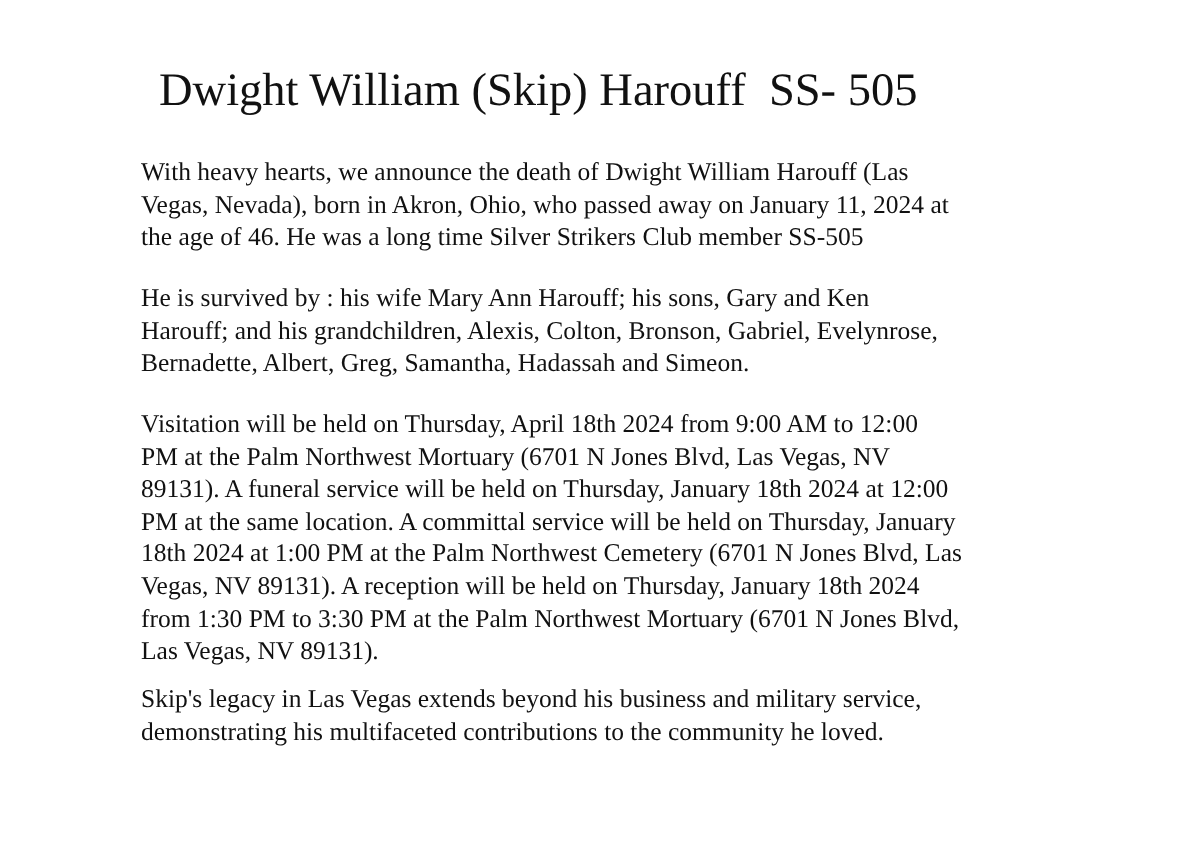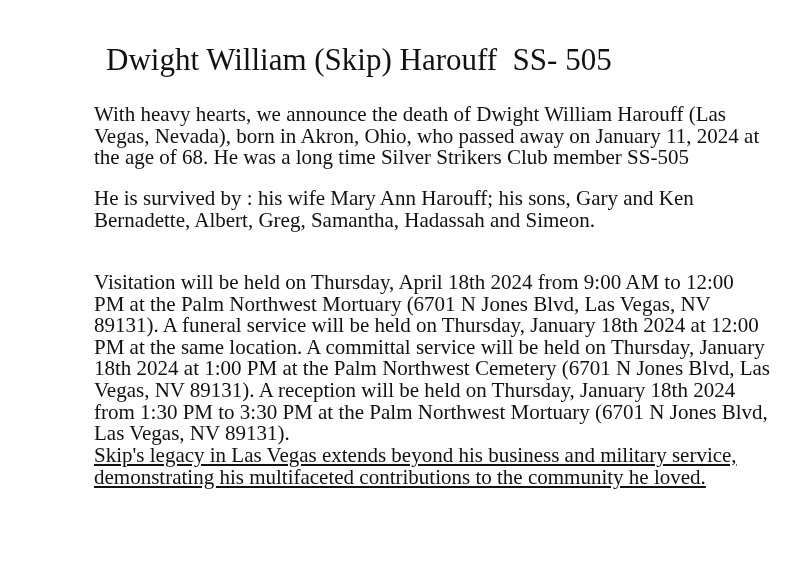--- a/index.html
+++ b/index.html
@@ -29,53 +29,54 @@
       font-weight: normal;
       font-size: 31px;
       line-height: 40px;
       white-space: pre;
       letter-spacing: 0px;
     }
     .para {
       position: absolute;
       left: 0;
       margin: 0;
-      font-size: 21px;
+      font-size: 17px;
       line-height: 21.6px;
     }
     .para .line {
       display: block;
       white-space: pre;
     }
   </style>
 </head>
 <body>
 
 <div class="page">
   <h1 class="title">Dwight William (Skip) Harouff  SS- 505</h1>
 
   <p class="para" style="top:104px;">
     <span class="line">With heavy hearts, we announce the death of Dwight William Harouff (Las</span>
     <span class="line">Vegas, Nevada), born in Akron, Ohio, who passed away on January 11, 2024 at</span>
-    <span class="line">the age of 68. He was a long time Silver Strikers Club member SS-505</span>
+    <span class="line">the age of 46. He was a long time Silver Strikers Club member SS-505</span>
   </p>
 
   <p class="para" style="top:188px;">
     <span class="line">He is survived by : his wife Mary Ann Harouff; his sons, Gary and Ken</span>
+    <span class="line">Harouff; and his grandchildren, Alexis, Colton, Bronson, Gabriel, Evelynrose,</span>
     <span class="line">Bernadette, Albert, Greg, Samantha, Hadassah and Simeon.</span>
   </p>
 
   <p class="para" style="top:272px;">
     <span class="line">Visitation will be held on Thursday, April 18th 2024 from 9:00 AM to 12:00</span>
     <span class="line">PM at the Palm Northwest Mortuary (6701 N Jones Blvd, Las Vegas, NV</span>
     <span class="line">89131). A funeral service will be held on Thursday, January 18th 2024 at 12:00</span>
     <span class="line">PM at the same location. A committal service will be held on Thursday, January</span>
     <span class="line">18th 2024 at 1:00 PM at the Palm Northwest Cemetery (6701 N Jones Blvd, Las</span>
     <span class="line">Vegas, NV 89131). A reception will be held on Thursday, January 18th 2024</span>
     <span class="line">from 1:30 PM to 3:30 PM at the Palm Northwest Mortuary (6701 N Jones Blvd,</span>
     <span class="line">Las Vegas, NV 89131).</span>
   </p>
 
-  <p class="para" style="top:445px;text-decoration:underline;">
+  <p class="para" style="top:455px;">
     <span class="line">Skip's legacy in Las Vegas extends beyond his business and military service,</span>
     <span class="line">demonstrating his multifaceted contributions to the community he loved.</span>
   </p>
 </div>
 
 </body></html>

